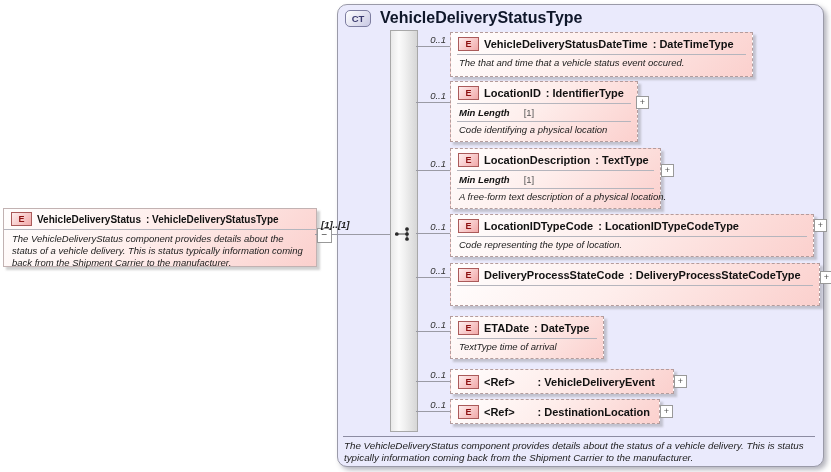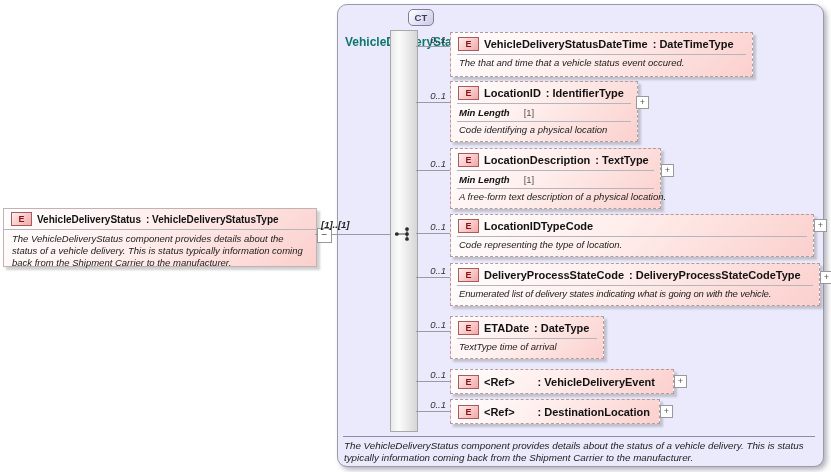--- a/index.html
+++ b/index.html
@@ -1,25 +1,25 @@
 <!DOCTYPE html>
 <html><head>
 <meta charset="utf-8">
 <style>
   html,body{margin:0;padding:0;background:#fff;font-family:"Liberation Sans",sans-serif;}
   .canvas{position:relative;width:831px;height:472px;background:#fff;overflow:hidden;}
 
   
   .ct-box{position:absolute;left:337px;top:4px;width:485px;height:461px;background:#eaeafc;
           border:1px solid #9a9aa8;border-radius:10px;box-shadow:3px 3px 5px rgba(90,90,110,.45);}
-  .ct-header{position:absolute;left:345px;top:9px;display:flex;align-items:center;gap:9px;flex-direction:column;}
+  .ct-header{position:absolute;left:345px;top:9px;display:flex;align-items:center;gap:9px;}
   .ct-badge{width:24px;height:15px;border:1px solid #7d7da0;border-radius:5px;
             background:linear-gradient(135deg,#ffffff,#c9c9e4);color:#3a3a6e;font-size:9.5px;
             font-weight:bold;display:flex;align-items:center;justify-content:center;}
-  .ct-title{font-weight:bold;font-size:12px;color:#0f766e;}
+  .ct-title{font-weight:bold;font-size:16px;color:#0f172a;}
   .ct-sep{position:absolute;left:343px;top:436px;width:472px;border-top:1px solid #8c8ca2;}
   .ct-desc{position:absolute;left:344px;top:440px;width:470px;font-style:italic;font-size:9.8px;
            color:#222;line-height:1.25;}
 
   
   .bar{position:absolute;left:390px;top:30px;width:26px;height:400px;border:1px solid #a8a8a8;
        background:linear-gradient(to right,#e9e9e9 0%,#fbfbfb 30%,#efefef 55%,#d6d6d6 100%);}
   .seq{position:absolute;left:393px;top:226px;}
 
   
@@ -147,34 +147,34 @@
     </div>
     <div class="sep"></div>
     <div class="annot">A free-form text description of a physical location.</div>
   </div>
   <div class="plus" style="left:661px;top:164px">+</div>
 
   <div class="el" style="left:450px;top:214px;width:362px;height:41px">
     <div class="el-title">
       <span class="e-icon">E</span>
       <span>LocationIDTypeCode</span>
+      <span class="etype">: LocationIDTypeCodeType</span>
     </div>
     <div class="sep"></div>
     <div class="annot">Code representing the type of location.</div>
   </div>
   <div class="plus" style="left:814px;top:219px">+</div>
 
   <div class="el" style="left:450px;top:263px;width:368px;height:41px">
     <div class="el-title">
       <span class="e-icon">E</span>
       <span>DeliveryProcessStateCode</span>
       <span class="etype">: DeliveryProcessStateCodeType</span>
     </div>
     <div class="sep"></div>
-    <div class="annot tight">Enumerated list of delivery states indicating what is going on with the vehicle.</div>
   </div>
   <div class="plus" style="left:820px;top:271px">+</div>
 
   <div class="el" style="left:450px;top:316px;width:152px;height:41px">
     <div class="el-title">
       <span class="e-icon">E</span>
       <span>ETADate</span>
       <span class="etype">: DateType</span>
     </div>
     <div class="sep"></div>

